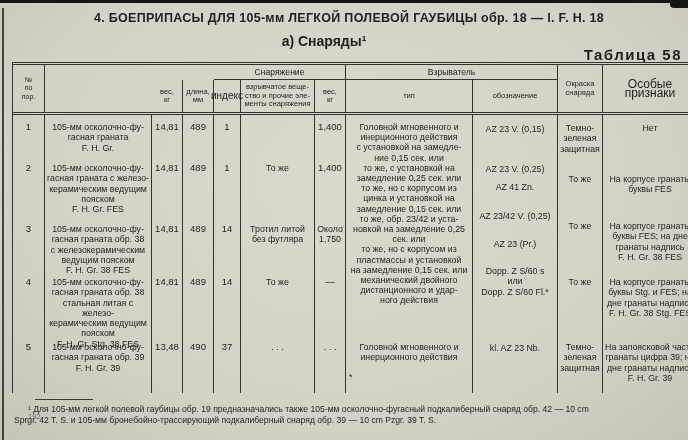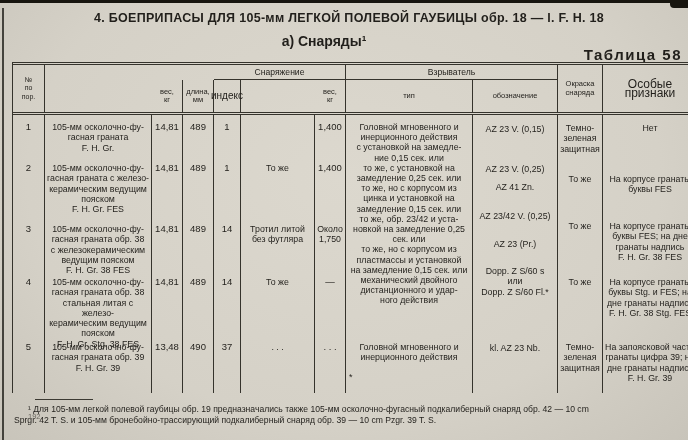--- a/index.html
+++ b/index.html
@@ -106,20 +106,23 @@
     <div class="grid thead">
       <div class="th h-num">№
 по
 пор.</div>
       <div class="th h-weight">вес,
 кг</div>
       <div class="th h-length">длина,
 мм</div>
       <div class="th group h-gfill">Снаряжение</div>
       <div class="th h-index">индекс</div>
+      <div class="th h-expl">взрывчатое веще-
+ство и прочие эле-
+менты снаряжения</div>
       <div class="th h-fweight">вес,
 кг</div>
       <div class="th group h-gfuze">Взрыватель</div>
       <div class="th h-type">тип</div>
       <div class="th h-desig">обозначение</div>
       <div class="th h-paint">Окраска
 снаряда</div>
       <div class="th nr h-marks">Особые признаки</div>
     </div>
 

